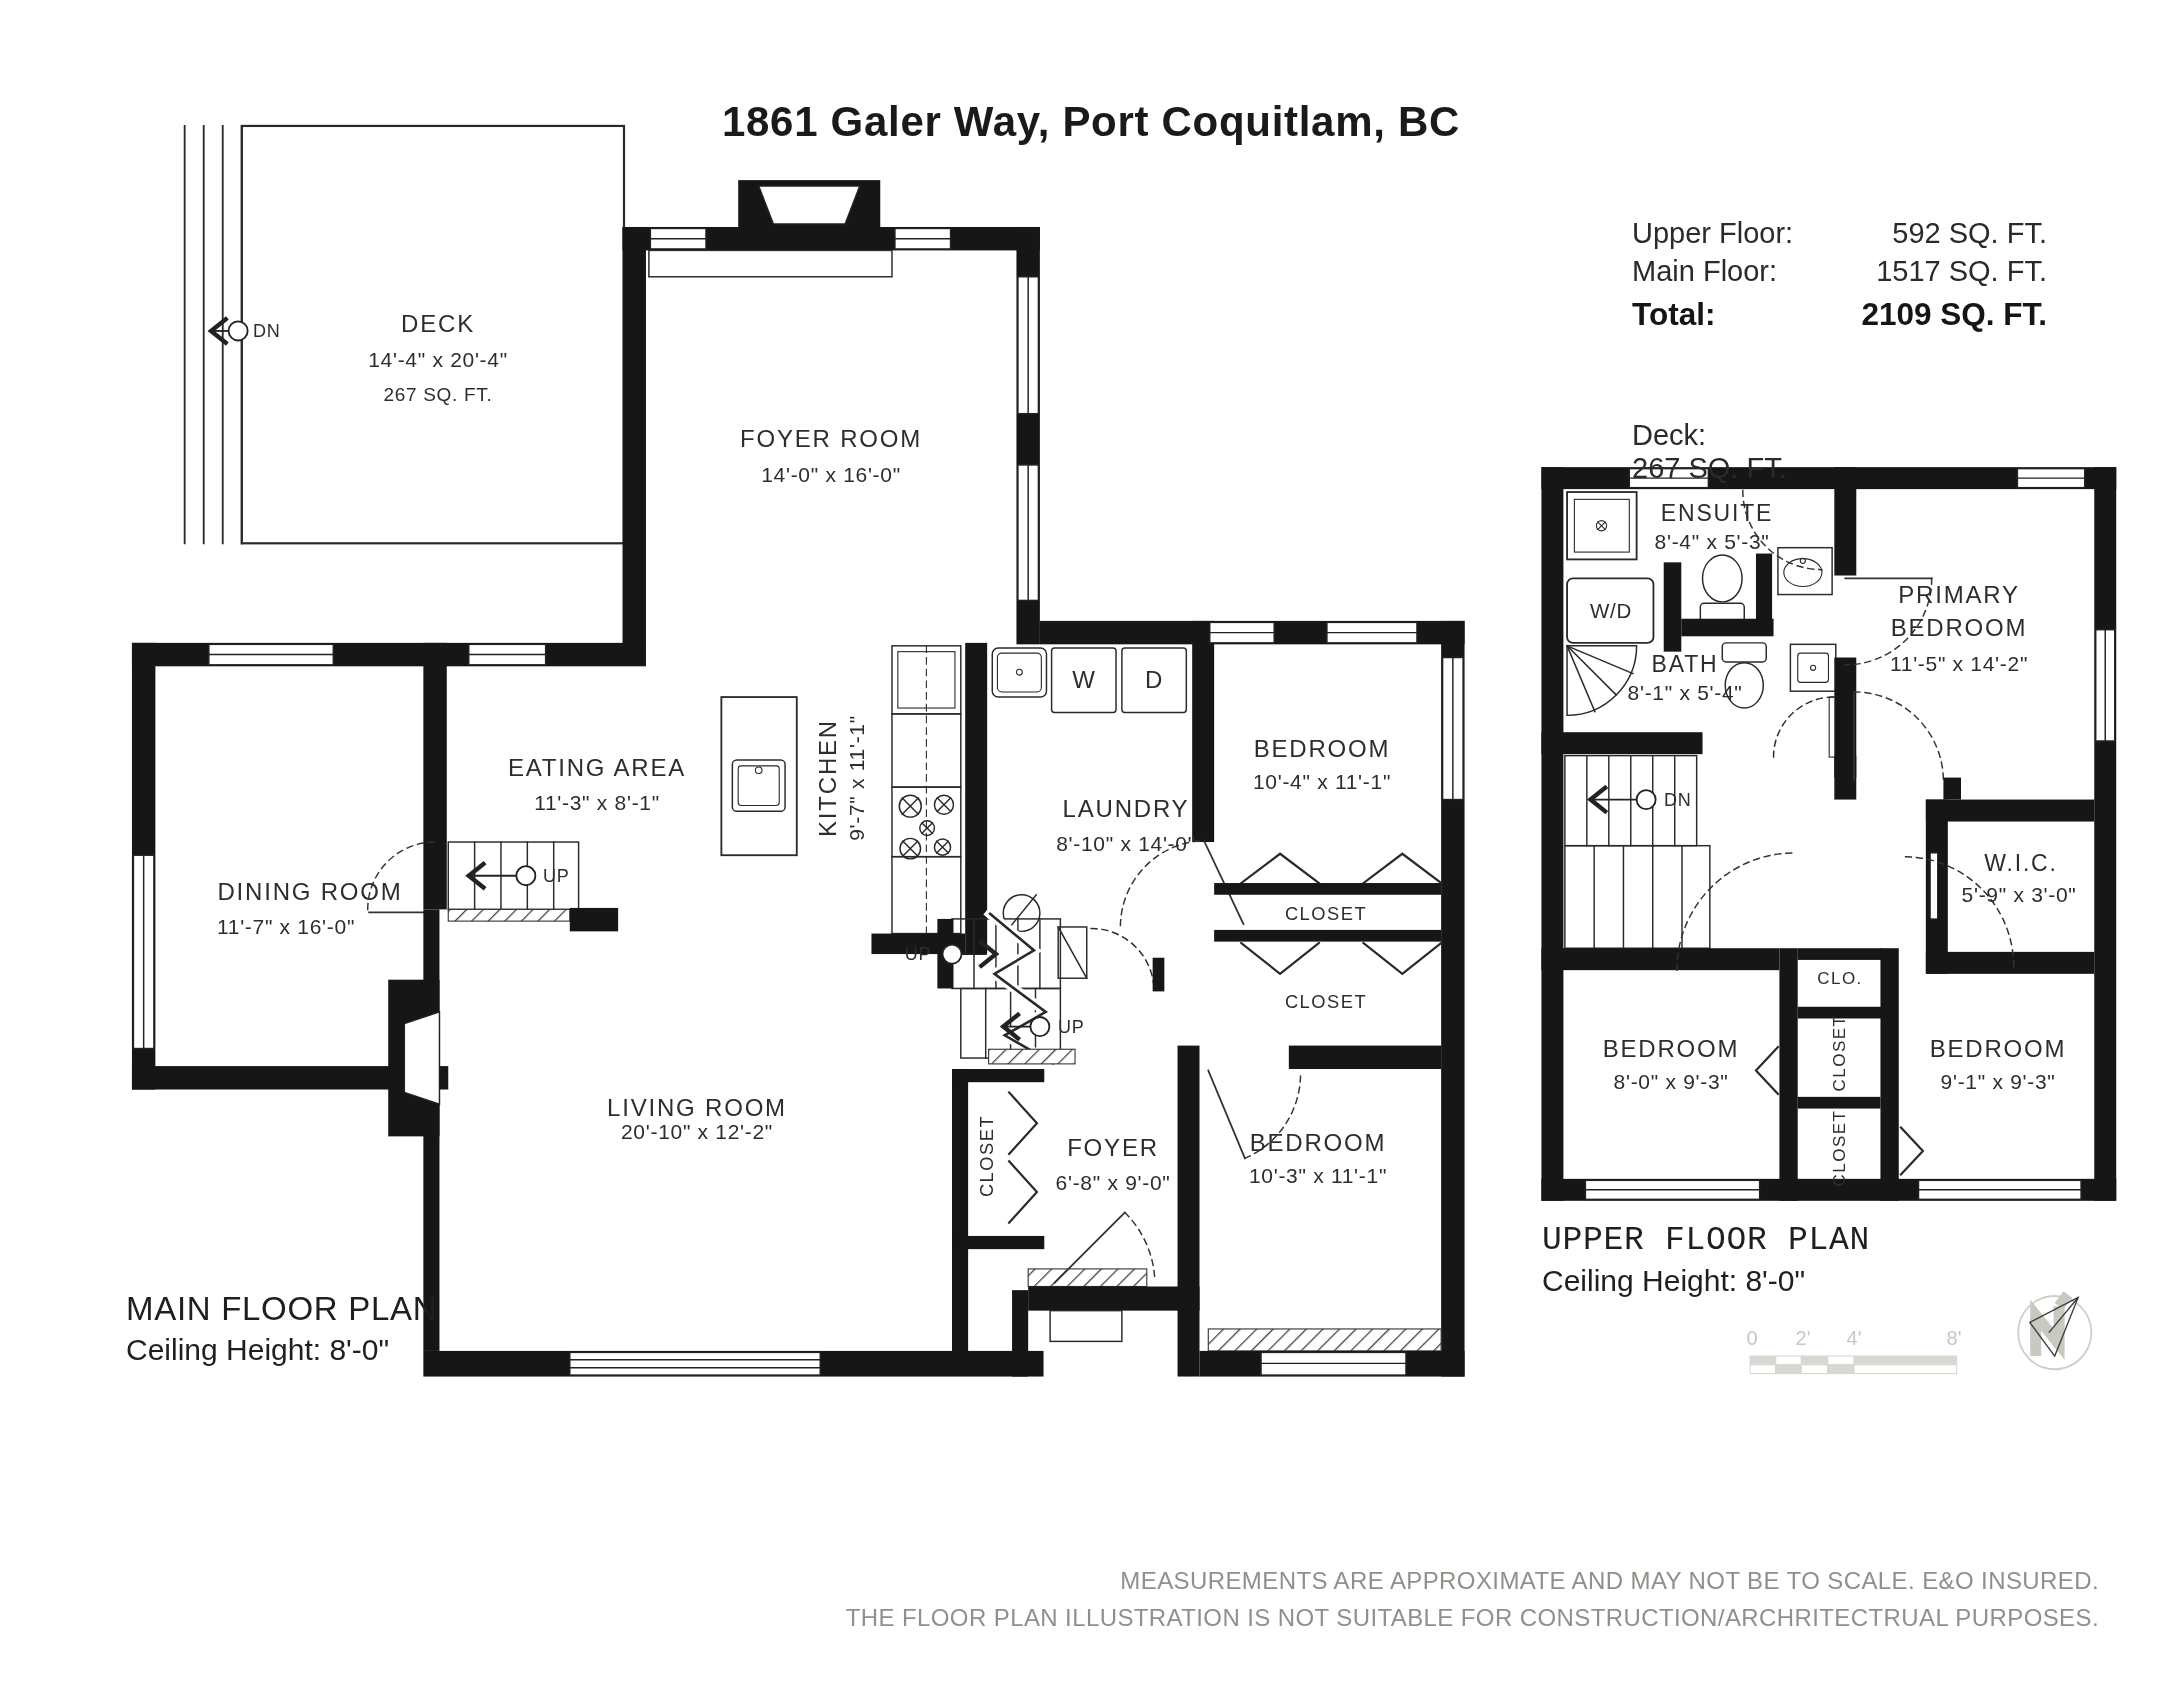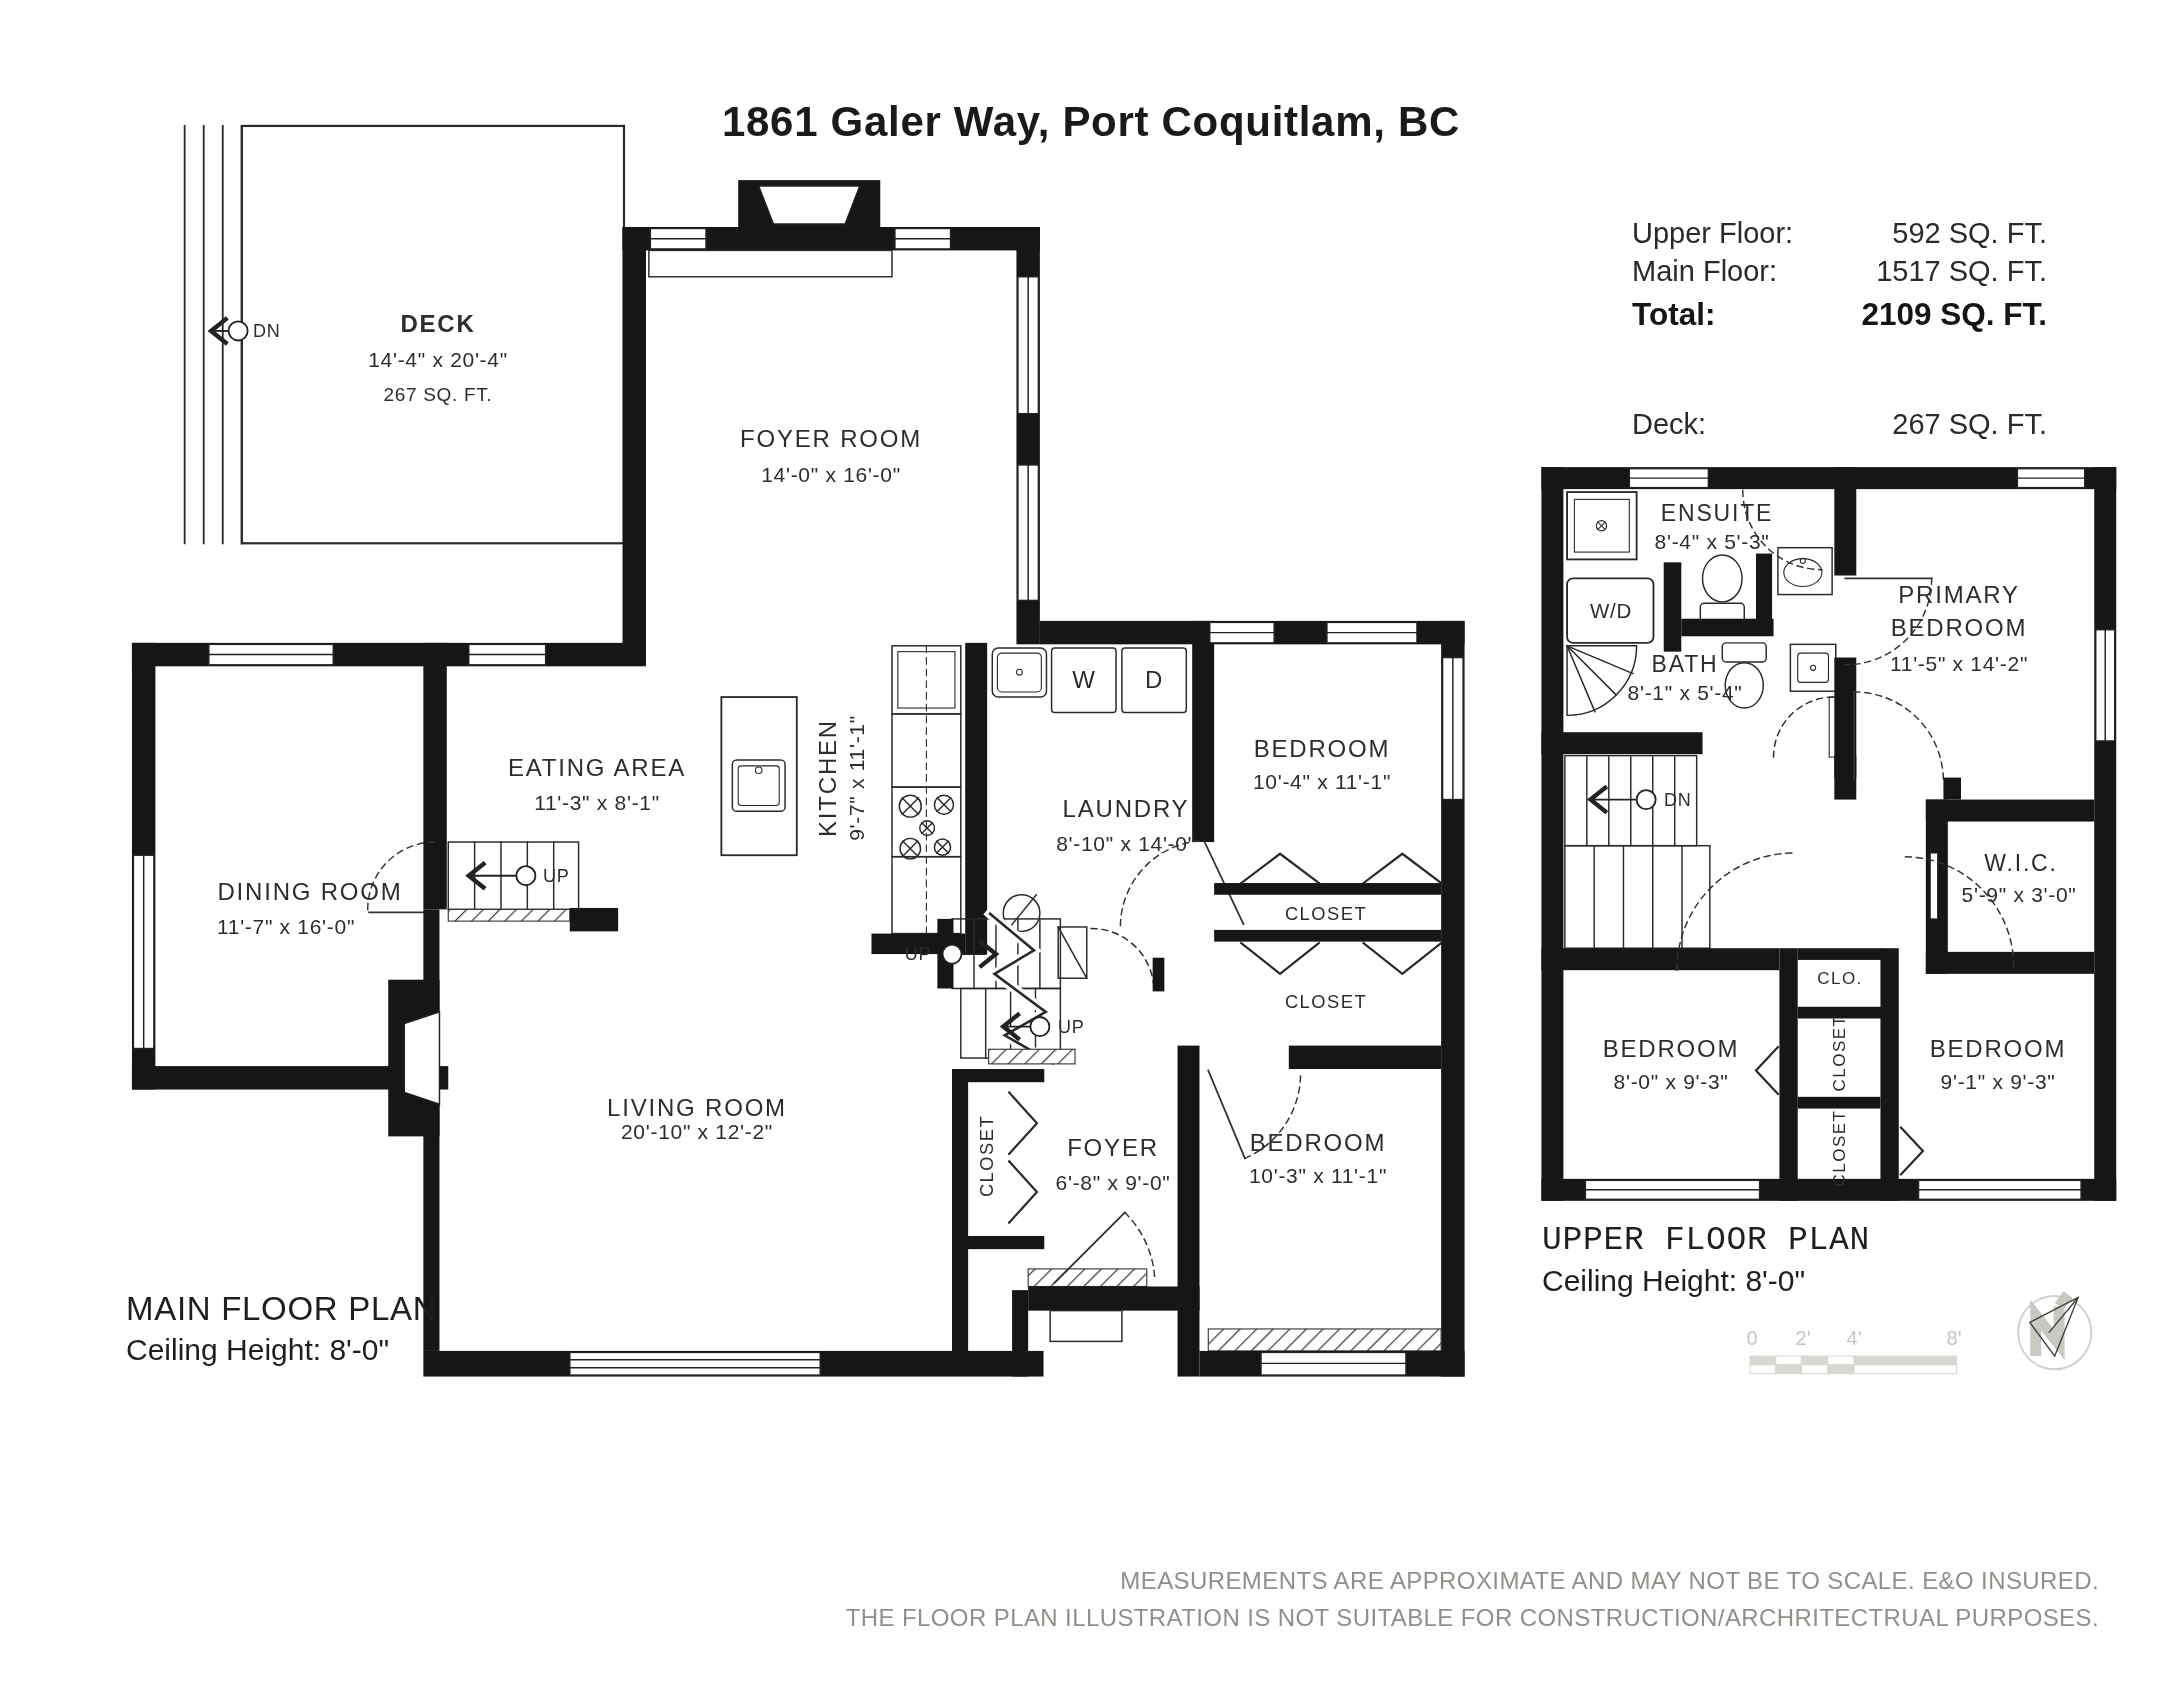--- a/index.html
+++ b/index.html
@@ -418,26 +418,26 @@
   <span>592 SQ. FT.</span>
 </div>
 <div class="sum-row" style="top:255px;">
   <span>Main Floor:</span>
   <span>1517 SQ. FT.</span>
 </div>
 <div class="sum-row bold" style="top:296px;">
   <span>Total:</span>
   <span>2109 SQ. FT.</span>
 </div>
-<div class="sum-row" style="top:408px;">
+<div class="sum-row" style="top:419px;flex-direction:column;">
   <span>Deck:</span>
   <span>267 SQ. FT.</span>
 </div>
 
-<div class="lbl name" style="left:438px;top:324px;font-weight:bold;">DECK</div>
+<div class="lbl name" style="left:438px;top:324px;">DECK</div>
 <div class="lbl dims" style="left:438px;top:360px;">14'-4" x 20'-4"</div>
 <div class="lbl dims" style="left:438px;top:395px;font-size:19px;">267 SQ. FT.</div>
 <div class="lbl updn la" style="left:253px;top:331px;">DN</div>
 
 <div class="lbl name" style="left:831px;top:439px;">FOYER ROOM</div>
 <div class="lbl dims" style="left:831px;top:475px;">14'-0" x 16'-0"</div>
 
 <div class="lbl name" style="left:597px;top:768px;">EATING AREA</div>
 <div class="lbl dims" style="left:597px;top:803px;">11'-3" x 8'-1"</div>
 

